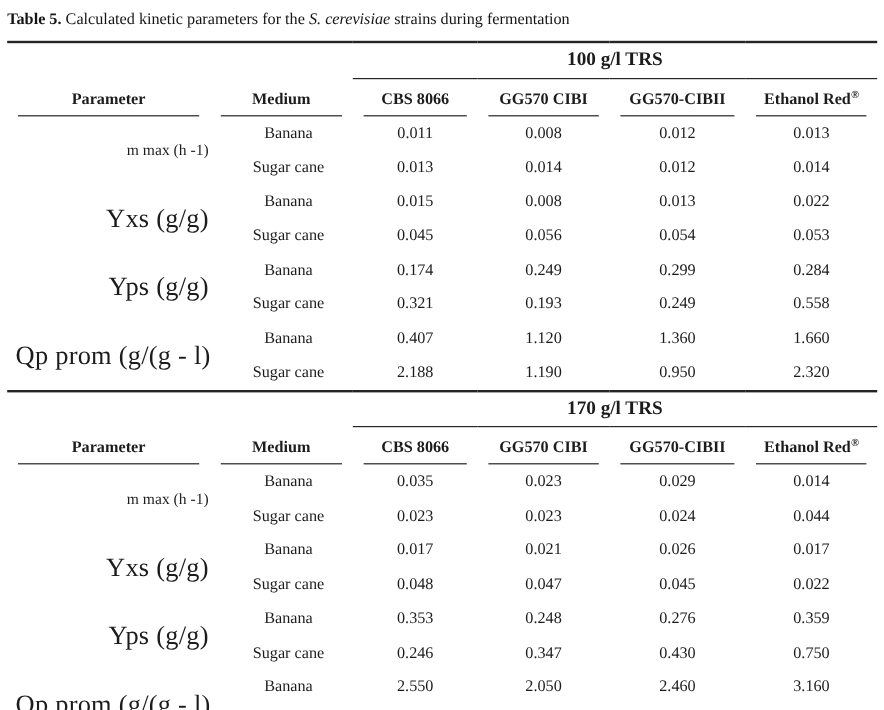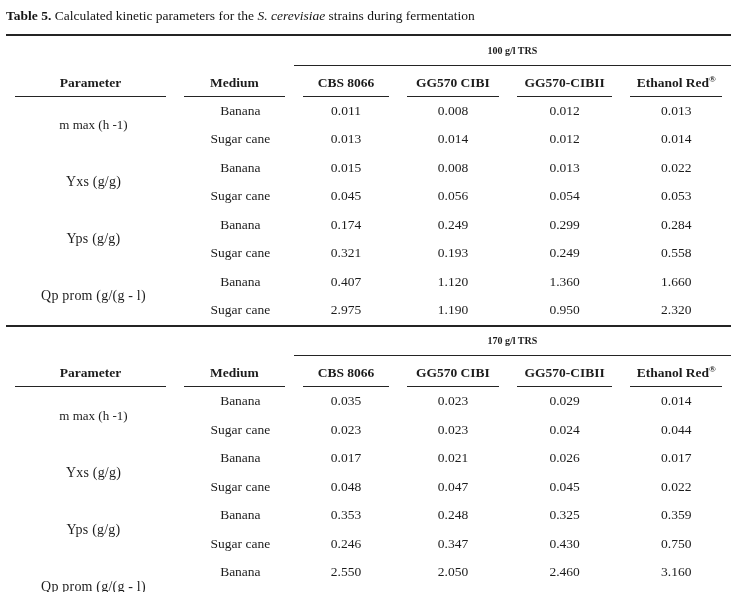--- a/index.html
+++ b/index.html
@@ -43,21 +43,21 @@
 
   tr.rule-top > td    { border-top: 2px solid #242424; }
   tr.rule-bottom > td { border-bottom: 2px solid #242424; }
 
   td.trs-spacer { height: 27px; }
   td.trs-cell {
     height: 27px;
     text-align: center;
     vertical-align: middle;
     font-weight: bold;
-    font-size: 10px;
+    font-size: 16px;
     border-bottom: 1.5px solid #242424;
     padding: 0;
   }
   tr.head-row th {
     height: 31px;
     padding: 0 9px;
     vertical-align: bottom;
     font-weight: bold;
     font-size: 13.5px;
   }
@@ -67,27 +67,27 @@
     border-bottom: 1.5px solid #242424;
     white-space: nowrap;
   }
   tr.head-row th sup {
     font-size: 9px;
     vertical-align: super;
     line-height: 0;
   }
   tr.data-row td { height: 26.5px; vertical-align: middle; }
   td.param {
-    text-align: center;
+    text-align: right;
     padding-left: 7px;
     vertical-align: middle;
     white-space: nowrap;
   }
   td.param-small { font-size: 13px; }
-  td.param-large { font-size: 14px; letter-spacing: 0.2px; }
+  td.param-large { font-size: 22px; letter-spacing: 0.2px; }
   td.medium {
     text-align: center;
     padding-left: 13px;
     white-space: nowrap;
   }
   td.val { text-align: center; }
 </style>
 </head>
 <body>
 
@@ -184,21 +184,21 @@
       <tr class="data-row">
         <td class="param param-large" rowspan="2">Qp prom (g/(g - l)</td>
         <td class="medium">Banana</td>
         <td class="val">0.407</td>
         <td class="val">1.120</td>
         <td class="val">1.360</td>
         <td class="val">1.660</td>
       </tr>
       <tr class="data-row">
         <td class="medium">Sugar cane</td>
-        <td class="val">2.975</td>
+        <td class="val">2.188</td>
         <td class="val">1.190</td>
         <td class="val">0.950</td>
         <td class="val">2.320</td>
       </tr>
 
       <tr class="rule-top">
         <td class="trs-spacer" colspan="2"></td>
         <td class="trs-cell" colspan="4">170 g/l TRS</td>
       </tr>
       <tr class="head-row">
@@ -252,21 +252,21 @@
         <td class="val">0.047</td>
         <td class="val">0.045</td>
         <td class="val">0.022</td>
       </tr>
 
       <tr class="data-row">
         <td class="param param-large" rowspan="2">Yps (g/g)</td>
         <td class="medium">Banana</td>
         <td class="val">0.353</td>
         <td class="val">0.248</td>
-        <td class="val">0.325</td>
+        <td class="val">0.276</td>
         <td class="val">0.359</td>
       </tr>
       <tr class="data-row">
         <td class="medium">Sugar cane</td>
         <td class="val">0.246</td>
         <td class="val">0.347</td>
         <td class="val">0.430</td>
         <td class="val">0.750</td>
       </tr>
 

